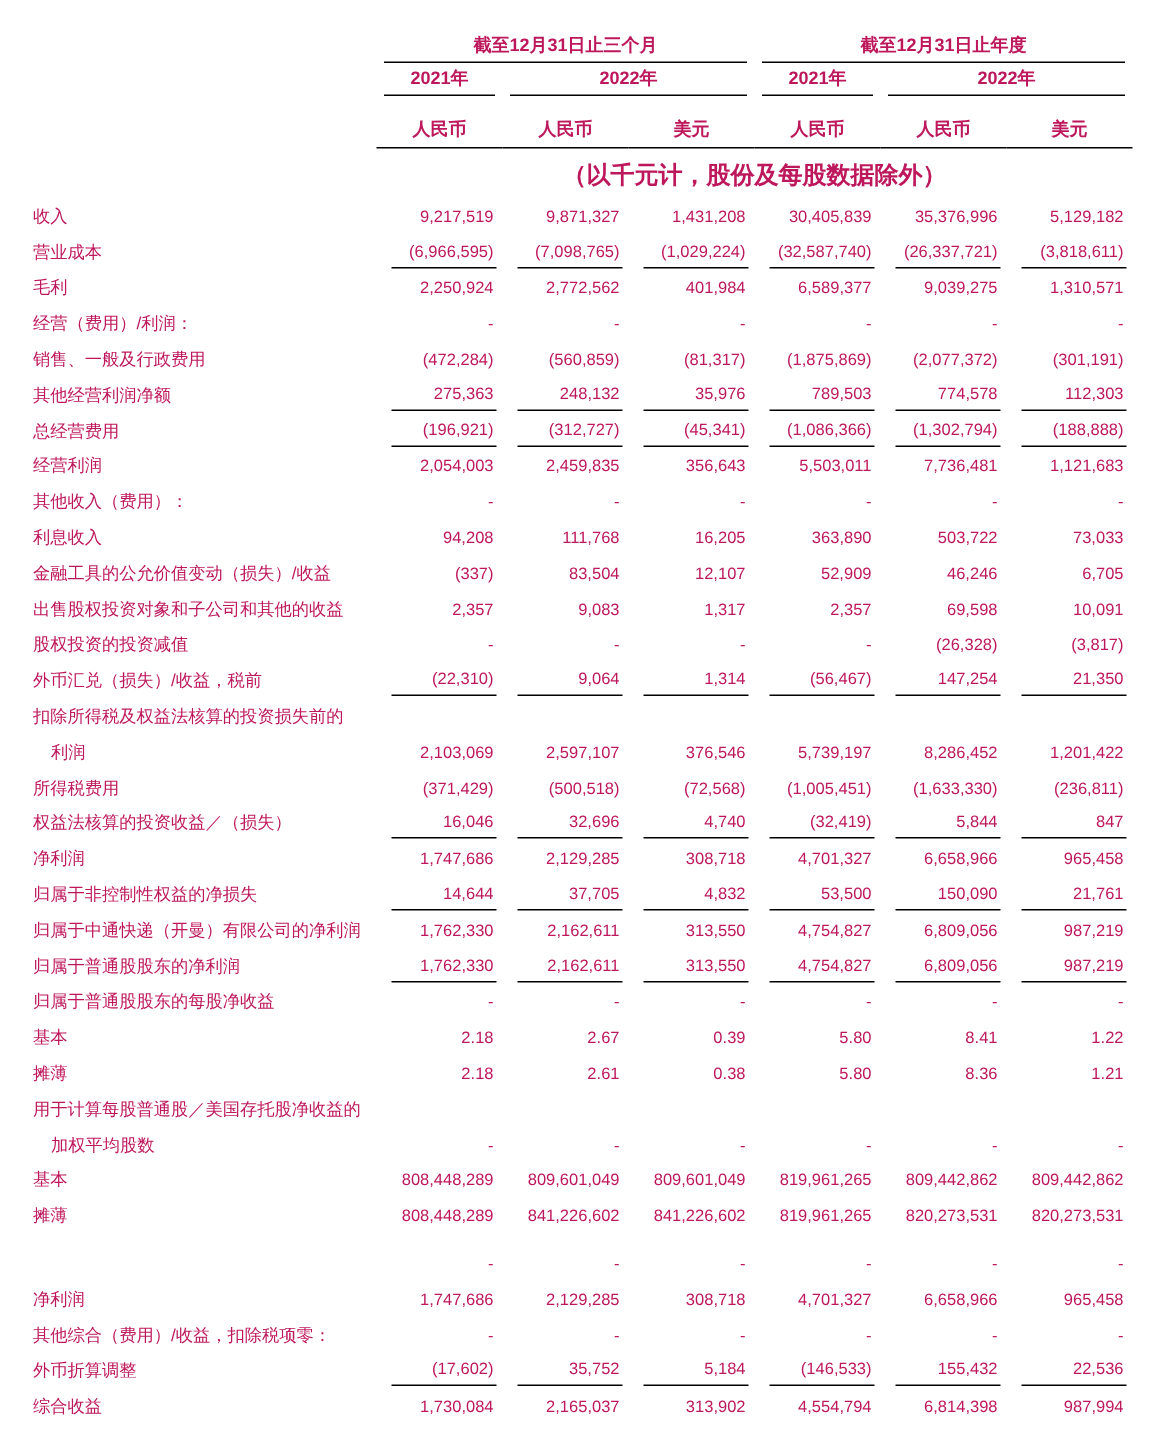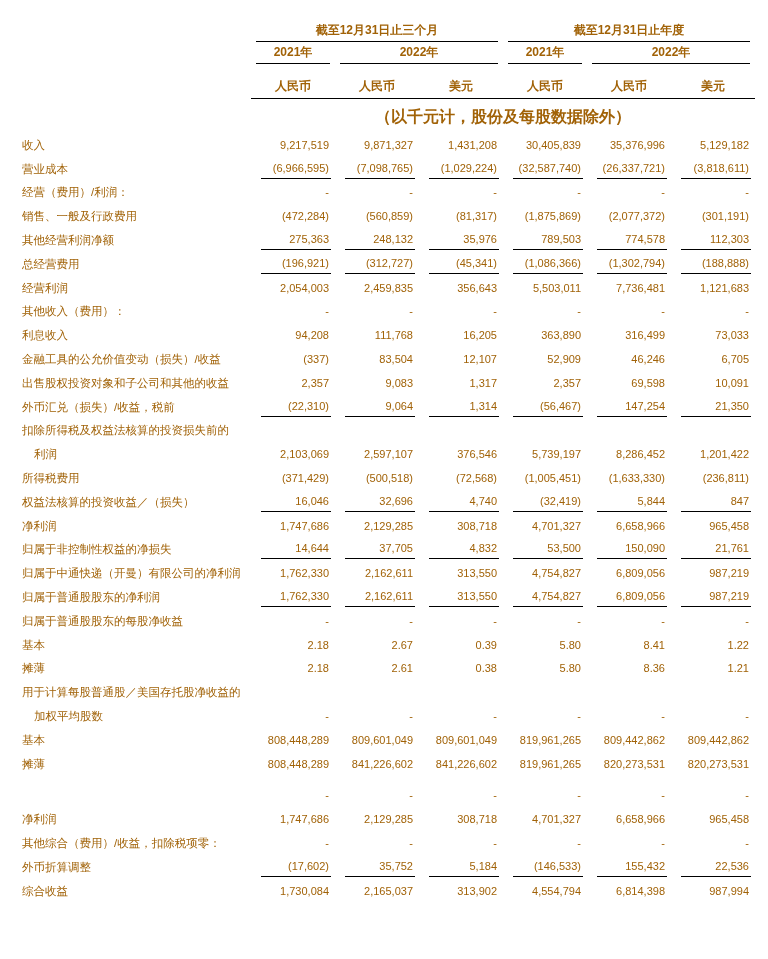--- a/index.html
+++ b/index.html
@@ -4,21 +4,21 @@
 <style>
   html, body { margin: 0; padding: 0; background: #ffffff; }
   .page {
     position: relative;
     width: 768px;
     height: 959px;
     background: #ffffff;
     box-sizing: border-box;
     padding: 20px 13px 0 22px;
     font-family: "Liberation Sans", "DejaVu Sans", sans-serif;
-    color: #a16207;
+    color: #be185d;
     overflow: hidden;
   }
   table {
     border-collapse: collapse;
     table-layout: fixed;
     width: 733px;
   }
   th, td {
     padding: 0;
     vertical-align: bottom;
@@ -154,20 +154,41 @@
             <div class="seg u">(32,587,740)</div>
           </td>
           <td class="num">
             <div class="seg u">(26,337,721)</div>
           </td>
           <td class="num">
             <div class="seg u">(3,818,611)</div>
           </td>
         </tr>
         <tr>
+          <td class="lbl">毛利</td>
+          <td class="num">
+            <div class="seg">2,250,924</div>
+          </td>
+          <td class="num">
+            <div class="seg">2,772,562</div>
+          </td>
+          <td class="num">
+            <div class="seg">401,984</div>
+          </td>
+          <td class="num">
+            <div class="seg">6,589,377</div>
+          </td>
+          <td class="num">
+            <div class="seg">9,039,275</div>
+          </td>
+          <td class="num">
+            <div class="seg">1,310,571</div>
+          </td>
+        </tr>
+        <tr>
           <td class="lbl">经营（费用）/利润：</td>
           <td class="num">
             <div class="seg">-</div>
           </td>
           <td class="num">
             <div class="seg">-</div>
           </td>
           <td class="num">
             <div class="seg">-</div>
           </td>
@@ -294,21 +315,21 @@
           <td class="num">
             <div class="seg">111,768</div>
           </td>
           <td class="num">
             <div class="seg">16,205</div>
           </td>
           <td class="num">
             <div class="seg">363,890</div>
           </td>
           <td class="num">
-            <div class="seg">316,499</div>
+            <div class="seg">503,722</div>
           </td>
           <td class="num">
             <div class="seg">73,033</div>
           </td>
         </tr>
         <tr>
           <td class="lbl">金融工具的公允价值变动（损失）/收益</td>
           <td class="num">
             <div class="seg">(337)</div>
           </td>
@@ -340,20 +361,41 @@
             <div class="seg">1,317</div>
           </td>
           <td class="num">
             <div class="seg">2,357</div>
           </td>
           <td class="num">
             <div class="seg">69,598</div>
           </td>
           <td class="num">
             <div class="seg">10,091</div>
+          </td>
+        </tr>
+        <tr>
+          <td class="lbl">股权投资的投资减值</td>
+          <td class="num">
+            <div class="seg">-</div>
+          </td>
+          <td class="num">
+            <div class="seg">-</div>
+          </td>
+          <td class="num">
+            <div class="seg">-</div>
+          </td>
+          <td class="num">
+            <div class="seg">-</div>
+          </td>
+          <td class="num">
+            <div class="seg">(26,328)</div>
+          </td>
+          <td class="num">
+            <div class="seg">(3,817)</div>
           </td>
         </tr>
         <tr>
           <td class="lbl">外币汇兑（损失）/收益，税前</td>
           <td class="num">
             <div class="seg u">(22,310)</div>
           </td>
           <td class="num">
             <div class="seg u">9,064</div>
           </td>

